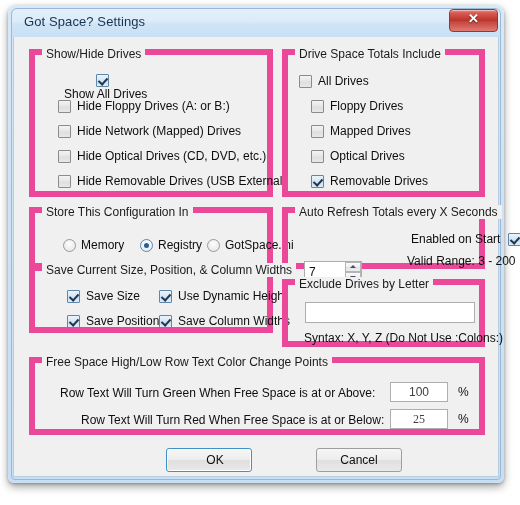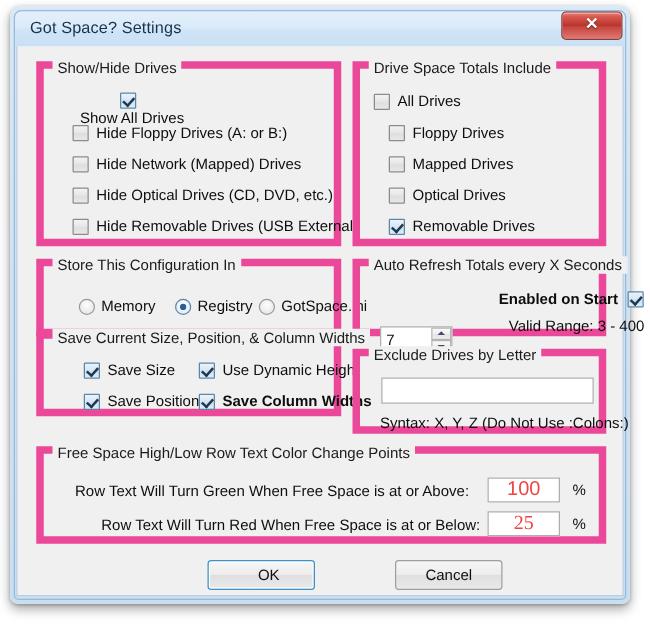--- a/index.html
+++ b/index.html
@@ -192,22 +192,22 @@
     white-space: nowrap;
   }
 
   
   .textbox {
     position: absolute;
     box-sizing: border-box;
     border: 1px solid #aeaeae;
     background: #ffffff;
     font-family: "Liberation Sans", sans-serif;
-    font-size: 16px;
-    color: #ef4444;
+    font-size: 12px;
+    color: #404040;
     padding: 0 4px;
     outline: none;
   }
   .textbox.center { text-align: center; }
 
   
   #spin-wrap {
     position: absolute;
     left: 290px;
     top: 224px;
@@ -366,25 +366,25 @@
       <div class="rad-row" style="left:172px; top:25px;">
         <span class="radio"></span>
         <span class="rad-label">GotSpace.ini</span>
       </div>
     </div>
 
     <div class="group" style="left:268px; top:170px; width:203px; height:62px;">
       <div class="grp-title">Auto Refresh Totals every X Seconds</div>
 
       <div class="cb-row" style="left:107px; top:19px;">
-        <span class="cb-label" style="margin-left:4px; margin-right:8px;font-weight:bold;">Enabled on Start</span>
-        <span class="cbox checked"></span>
-      </div>
-
-      <div class="static" style="left:119px; top:41px;">Valid Range: 3 - 400</div>
+        <span class="cb-label" style="margin-left:16px; margin-right:8px;">Enabled on Start</span>
+        <span class="cbox checked"></span>
+      </div>
+
+      <div class="static" style="left:119px; top:41px;">Valid Range: 3 - 200</div>
     </div>
 
     <div id="spin-wrap">
       <input id="spin-field" type="text" value="7" style="">
       <div id="spin-btns">
         <div class="spin-btn up">
             <span class="arr"></span>
           </div>
         <div class="spin-btn down">
             <span class="arr"></span>
@@ -400,21 +400,21 @@
         <span class="cb-label">Save Size</span>
       </div>
       <div class="cb-row" style="left:124px; top:18px;">
         <span class="cbox checked"></span>
         <span class="cb-label">Use Dynamic Height</span>
       </div>
       <div class="cb-row" style="left:32px; top:43px;">
         <span class="cbox checked"></span>
         <span class="cb-label">Save Position</span>
       </div>
-      <div class="cb-row" style="left:124px; top:43px;font-weight:bold;">
+      <div class="cb-row" style="left:124px; top:43px;">
         <span class="cbox checked"></span>
         <span class="cb-label">Save Column Widths</span>
       </div>
     </div>
 
     <div class="group" style="left:268px; top:242px; width:203px; height:68px;">
       <div class="grp-title">Exclude Drives by Letter</div>
 
       <input class="textbox" type="text" style="left: 17px; top: 17px; width: 170px; height: 21px;" value="">
 

